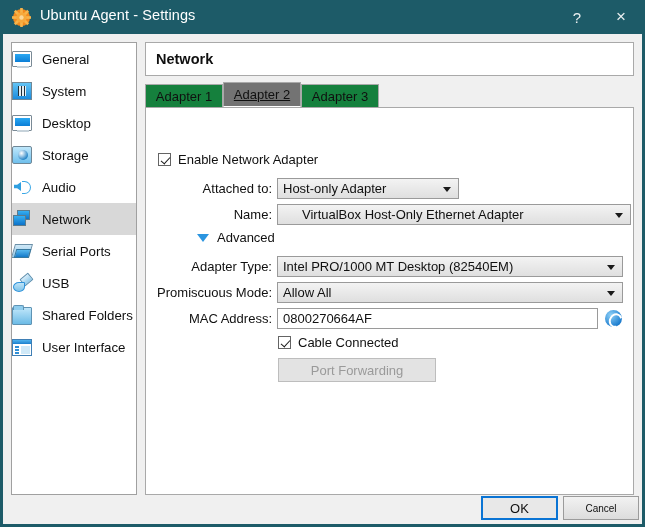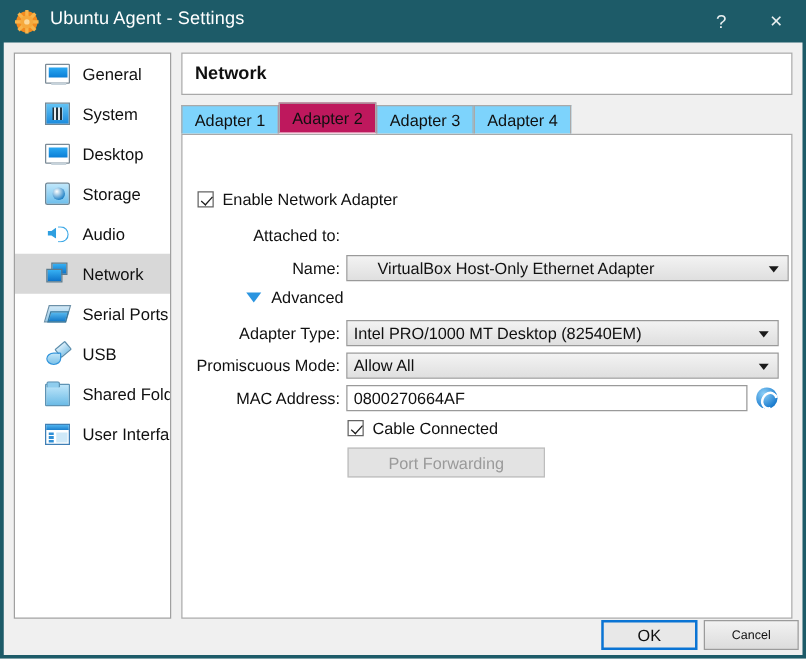--- a/index.html
+++ b/index.html
@@ -51,21 +51,21 @@
     position: absolute; left: 8px; top: 8px;
     width: 126px; height: 453px;
     background: #ffffff;
     border: 1px solid #a0a0a0;
     overflow: hidden;
   }
   .side-item {
     position: relative;
     height: 32px;
     display: flex; align-items: center;
-    padding-left: 24px;
+    padding-left: 0;
     cursor: default; user-select: none;
   }
   .side-item.selected { background: #d8d8d8; }
   .side-label {
     margin-left: 10px;
     font-size: 13.3px; color: #101010;
     white-space: nowrap;
   }
   .side-ico { width: 20px; height: 20px; flex: 0 0 20px; position: relative; }
 
@@ -126,32 +126,33 @@
   #tabbar {
     position: absolute; left: 0; top: 42px;
     width: 489px; height: 23px;
   }
   .tab {
     position: absolute; top: 0;
     height: 23px;
     padding: 0 11px;
     display: flex; align-items: center; justify-content: center;
     font-size: 13px; color: #101010;
-    background: #7dd3fc;
+    background: #15803d;
     border: 1px solid #a9a9a9;
     border-bottom: none;
     cursor: default; user-select: none;
     white-space: nowrap;
   }
   .tab.active {
-    background: #be185d;
+    background: #737373;
     height: 25px;
     top: -2px;
     z-index: 3;
     border-bottom: 1px solid #ffffff;
+    text-decoration: underline;
   }
 
   #tabpanel {
     position: absolute; left: 0; top: 65px;
     width: 489px; height: 388px;
     background: #ffffff;
     border: 1px solid #a9a9a9;
     z-index: 1;
   }
   .fld-label {
@@ -373,31 +374,34 @@
     <div id="pane">
 
       <div id="pane-header">
         <div id="pane-title">Network</div>
       </div>
 
       <div id="tabbar">
         <div class="tab" style="left:0px;width:78px;">Adapter 1</div>
         <div class="tab active" style="left:78px;width:78px;">Adapter 2</div>
         <div class="tab" style="left:156px;width:78px;">Adapter 3</div>
-        <div class="tab" style="left:234px;width:78px;">Adapter 4</div>
       </div>
 
       <div id="tabpanel">
 
         <div class="cb-wrap" style="left:12px; top:44px;">
           <span class="cb-box checked"></span>
           <span class="cb-label">Enable Network Adapter</span>
         </div>
 
         <div class="fld-label" style="left:10px; top:70px; width:116px;">Attached to:</div>
+        <div class="combo" style="left:131px; top:70px; width:182px;">
+          <span>Host-only Adapter</span>
+          <span class="arrow"></span>
+        </div>
 
         <div class="fld-label" style="left:10px; top:96px; width:116px;">Name:</div>
         <div class="combo" style="left:131px; top:96px; width:354px;padding-left:24px;">
           <span>VirtualBox Host-Only Ethernet Adapter</span>
           <span class="arrow"></span>
         </div>
 
         <div id="advanced-row" style="left:51px; top:122px;">
           <span id="adv-tri"></span>
           <span id="adv-label">Advanced</span>

